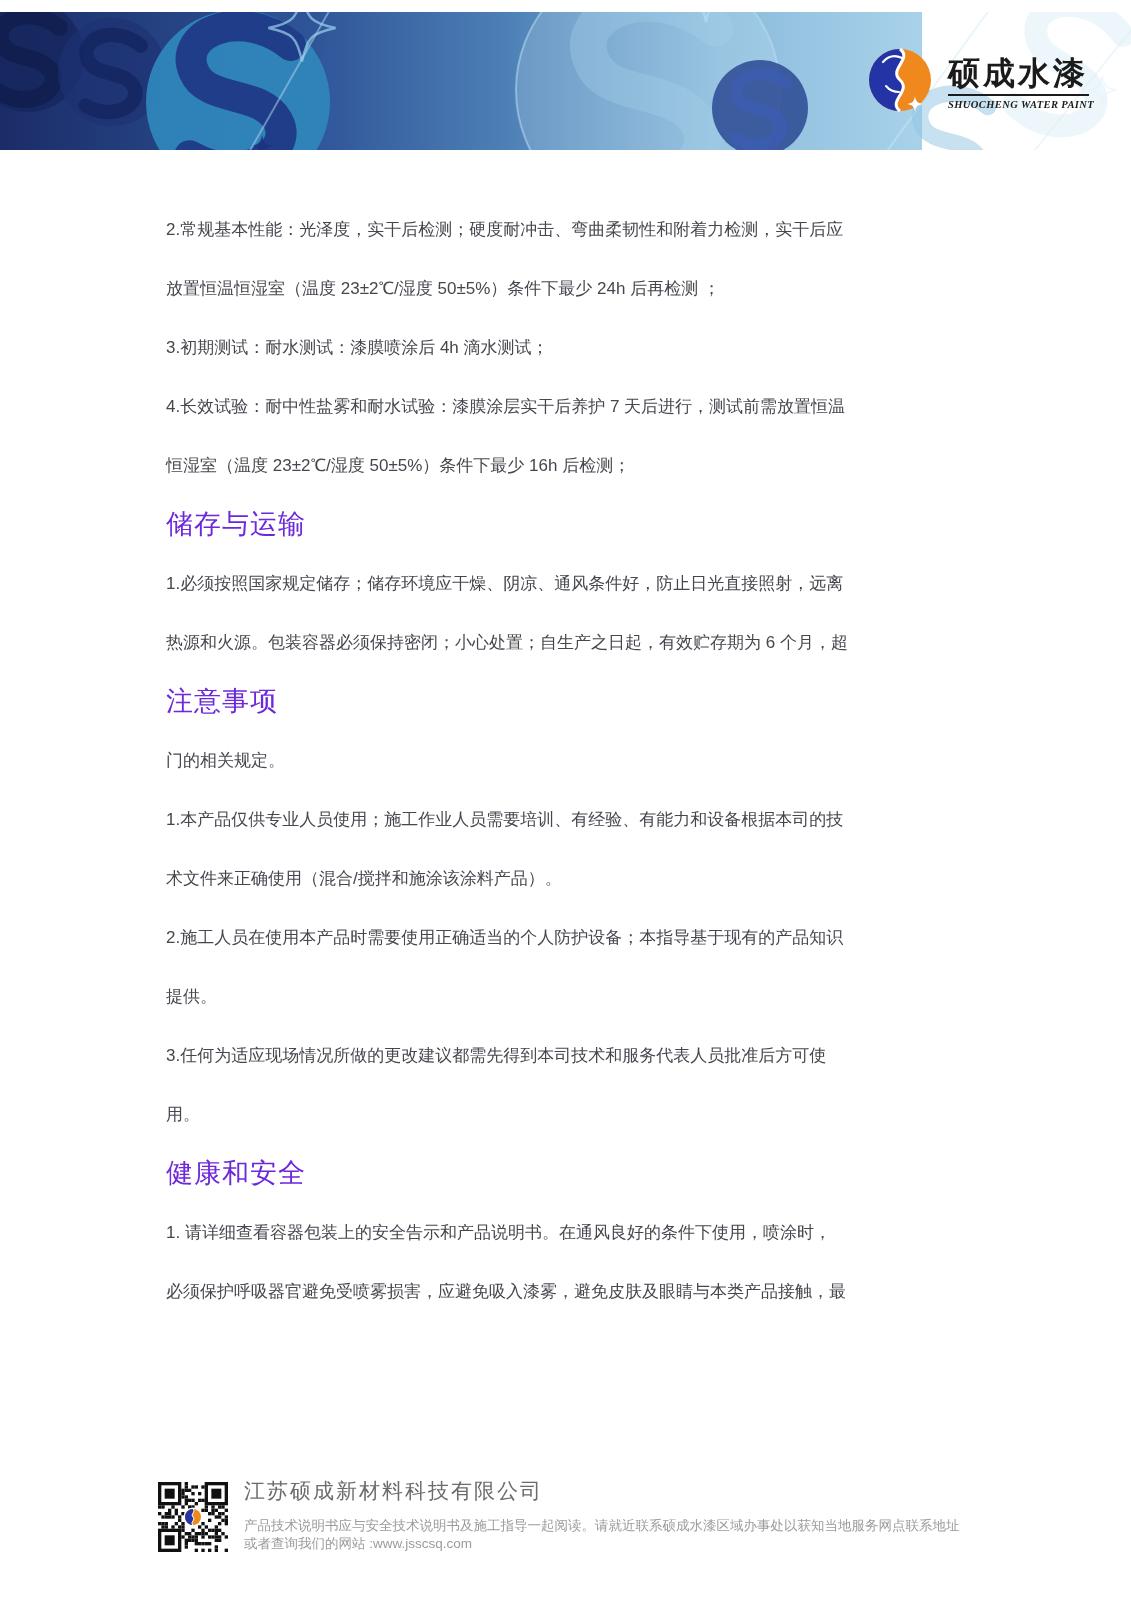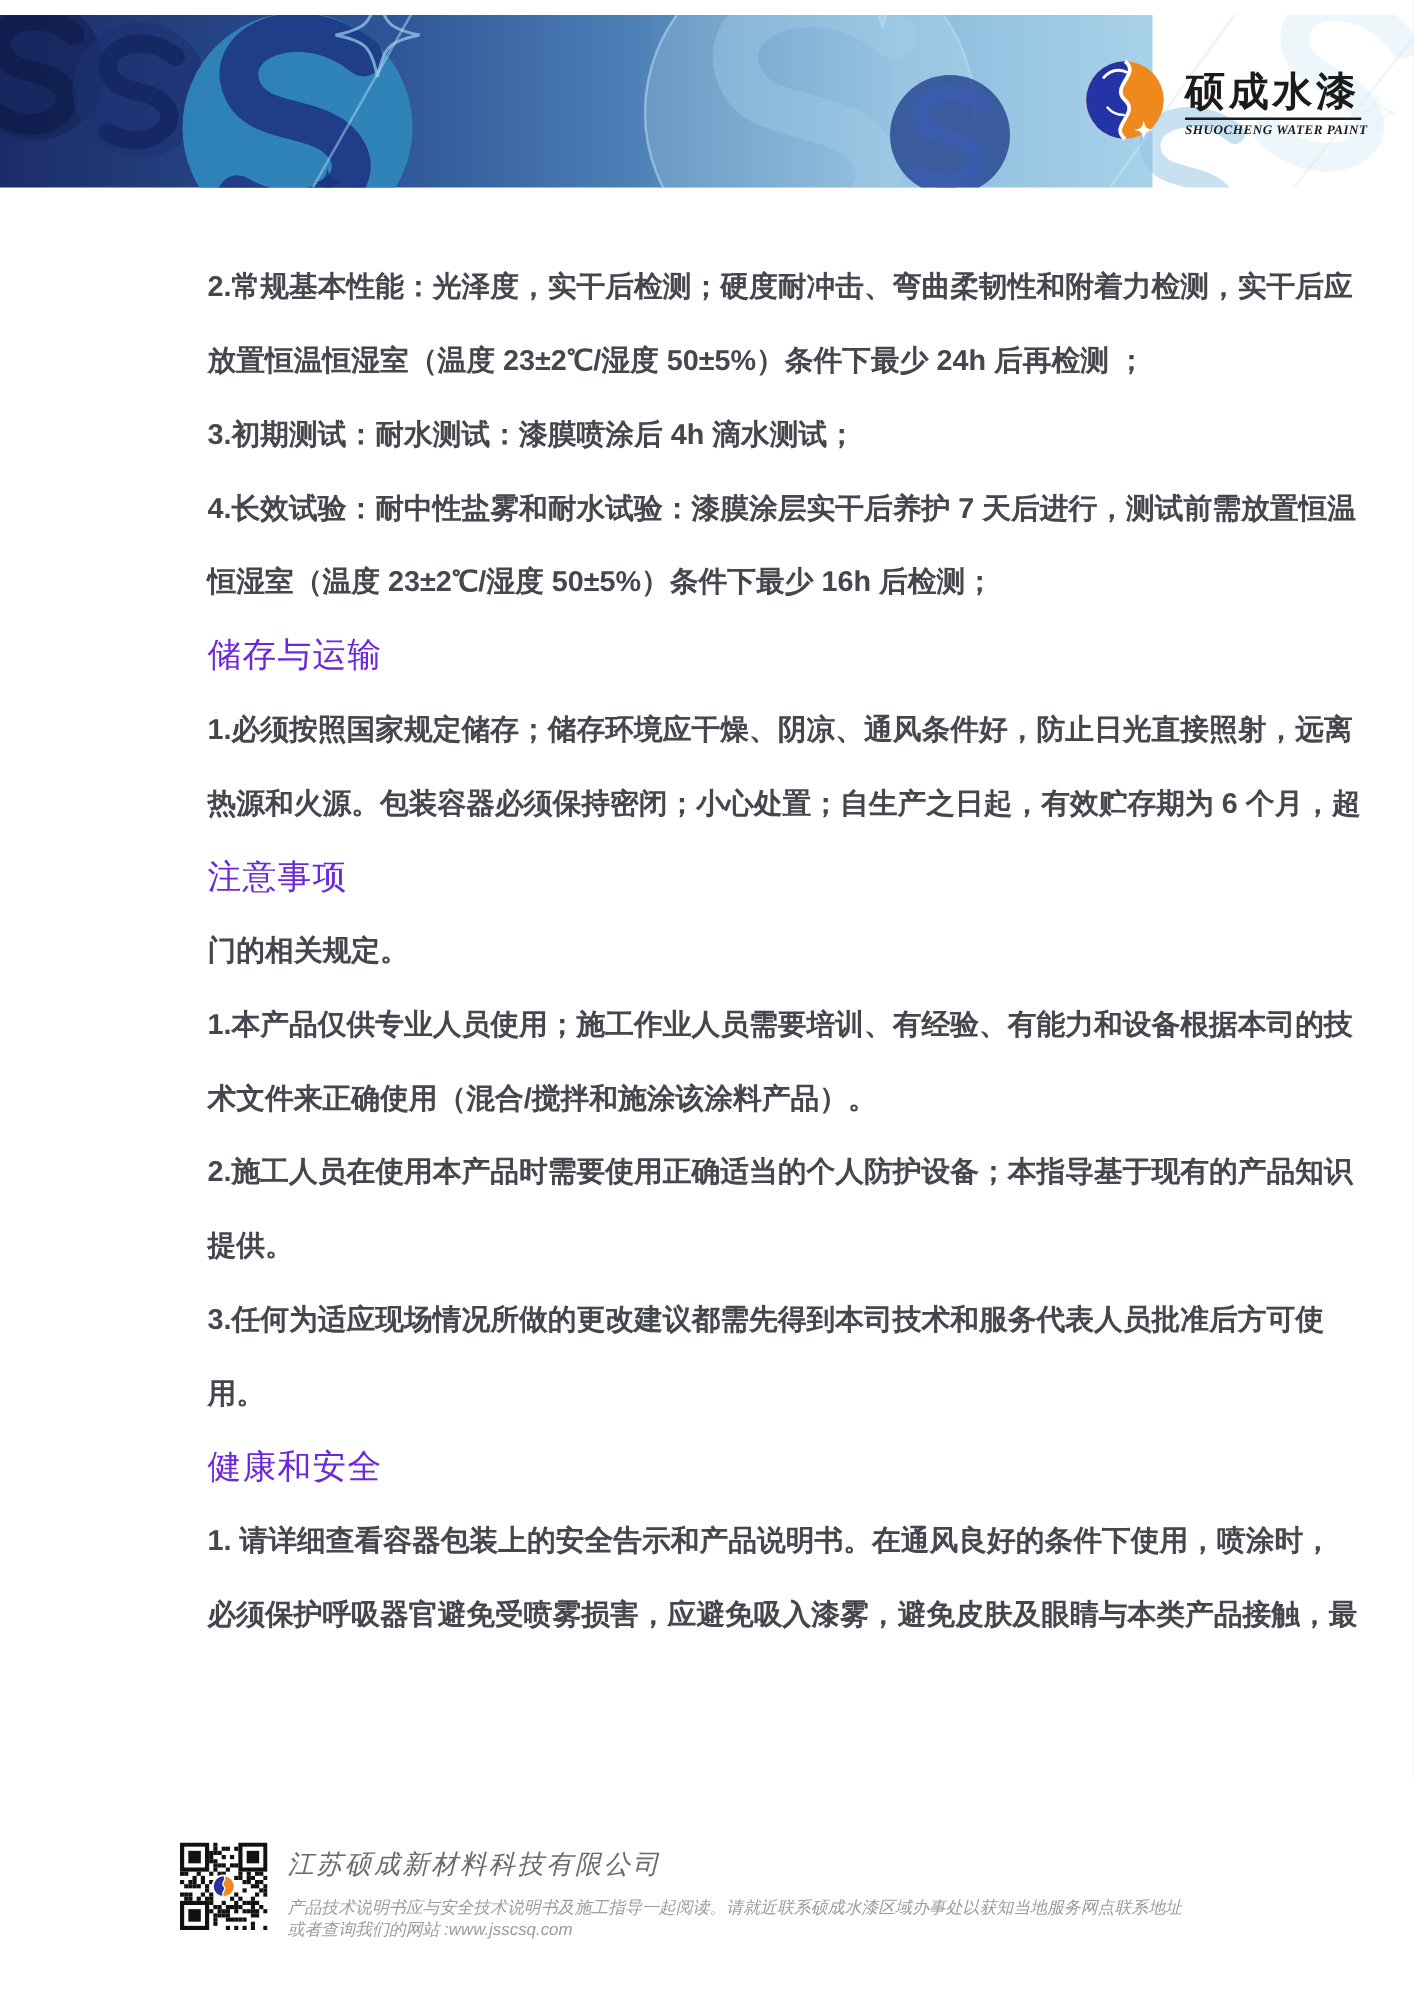--- a/index.html
+++ b/index.html
@@ -14,25 +14,25 @@
            font-family:"Liberation Serif",serif;font-weight:bold;font-size:32px;
            letter-spacing:3px;color:#1b1b1b;white-space:nowrap;}
   .logo-rule{position:absolute;left:948px;top:82px;width:141px;height:2px;background:#1b1b1b;}
   .logo-en{position:absolute;left:948px;top:87px;width:160px;
            font-family:"Liberation Serif",serif;font-weight:bold;font-size:10.5px;
            letter-spacing:0.4px;color:#1b1b1b;white-space:nowrap;font-style:italic;}
 
   
   .doc{position:absolute;left:166px;top:200px;width:800px;}
   .line{height:59px;line-height:59px;white-space:nowrap;
-        font-size:23px;font-weight:700;color:#45474e;}
+        font-size:17px;font-weight:400;color:#45474e;}
   .line.heading{font-size:27px;font-weight:400;color:#6d28d9;letter-spacing:1px;}
 
   
-  .footer{position:absolute;left:144px;top:1474px;display:flex;align-items:flex-start;font-style:italic;}
+  .footer{position:absolute;left:158px;top:1474px;display:flex;align-items:flex-end;}
   .qr{width:70px;height:70px;flex:0 0 auto;}
   .finfo{margin-left:16px;}
   .company{font-size:21px;font-weight:300;color:#6b6b6b;letter-spacing:2px;margin-top:3px;white-space:nowrap;}
   .note{font-size:13.5px;font-weight:300;color:#9b9b9b;line-height:17.5px;margin-top:12px;white-space:nowrap;}
   .note + .note{margin-top:0;}
 </style>
 </head>
 <body>
 
 <div class="page">

